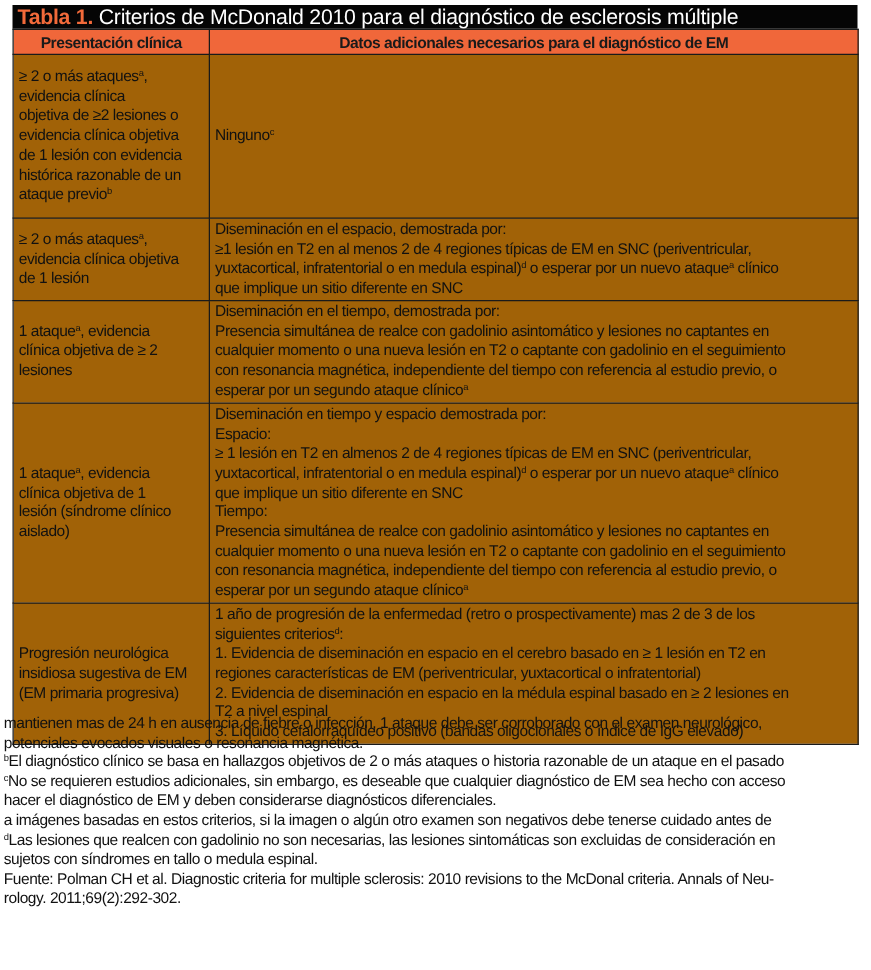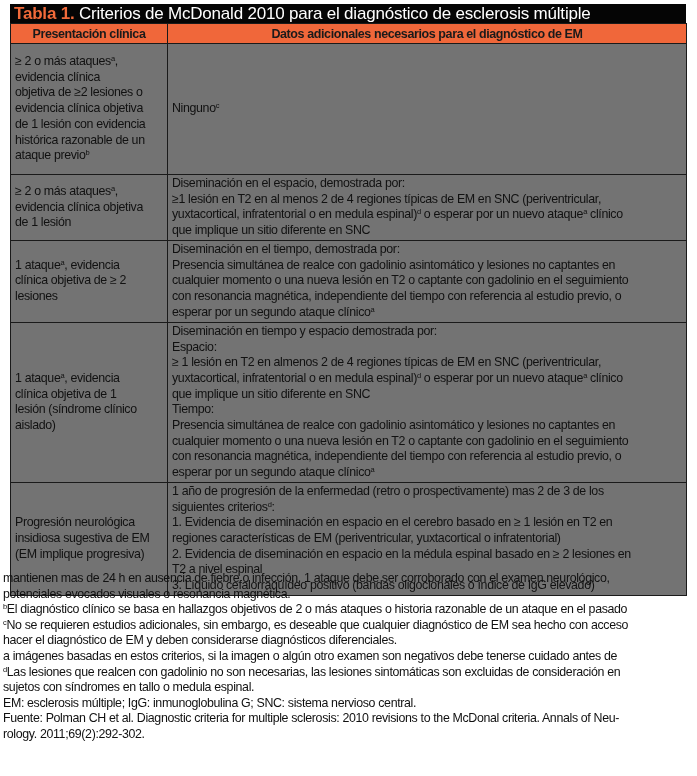--- a/index.html
+++ b/index.html
@@ -19,21 +19,21 @@
     }
     table.crit col.c1 { width: 157px; }
     table.crit col.c2 { width: 519px; }
     table.crit th {
       background: #f0673a; color: #1a1a1a; font-weight: bold; height: 19px; padding: 0;
       border: 1px solid #1a1a1a; font-size: 12.5px; line-height: 18px; text-align: center;
       letter-spacing: -0.4px;
       margin-left: 44px;
     }
     table.crit td {
-      background: #737373; border: 1px solid #1a1a1a; vertical-align: middle;
+      background: #a16207; border: 1px solid #1a1a1a; vertical-align: middle;
       padding: 1px 4px 1px 4px; letter-spacing: -0.35px;
     }
     table.crit td.pres { padding-right: 2px; }
     .line { display: block; white-space: nowrap; }
     sup { font-size: 7.5px; line-height: 0; vertical-align: 4px; }
     .notes {
       position: absolute; left: 3px; top: 571px; width: 690px;
       font-size: 12.4px; line-height: 15.6px; letter-spacing: -0.35px;
     }
     .notes .line { white-space: nowrap; }
@@ -114,21 +114,21 @@
             <span class="line">Presencia simultánea de realce con gadolinio asintomático y lesiones no captantes en</span>
             <span class="line">cualquier momento o una nueva lesión en T2 o captante con gadolinio en el seguimiento</span>
             <span class="line">con resonancia magnética, independiente del tiempo con referencia al estudio previo, o</span>
             <span class="line">esperar por un segundo ataque clínico<sup>a</sup></span>
           </td>
       </tr>
       <tr style="height:109px">
         <td class="pres">
             <span class="line">Progresión neurológica</span>
             <span class="line">insidiosa sugestiva de EM</span>
-            <span class="line">(EM implique progresiva)</span>
+            <span class="line">(EM primaria progresiva)</span>
           </td>
         <td>
             <span class="line">1 año de progresión de la enfermedad (retro o prospectivamente) mas 2 de 3 de los</span>
             <span class="line">siguientes criterios<sup>d</sup>:</span>
             <span class="line">1. Evidencia de diseminación en espacio en el cerebro basado en ≥ 1 lesión en T2 en</span>
             <span class="line">regiones características de EM (periventricular, yuxtacortical o infratentorial)</span>
             <span class="line">2. Evidencia de diseminación en espacio en la médula espinal basado en ≥ 2 lesiones en</span>
             <span class="line">T2 a nivel espinal</span>
             <span class="line">3. Líquido cefalorraquídeo positivo (bandas oligoclonales o índice de IgG elevado)</span>
           </td>
@@ -138,17 +138,16 @@
 
   <div class="notes">
       <span class="line">mantienen mas de 24 h en ausencia de fiebre o infección, 1 ataque debe ser corroborado con el examen neurológico,</span>
       <span class="line">potenciales evocados visuales o resonancia magnética.</span>
       <span class="line"><sup>b</sup>El diagnóstico clínico se basa en hallazgos objetivos de 2 o más ataques o historia razonable de un ataque en el pasado</span>
       <span class="line"><sup>c</sup>No se requieren estudios adicionales, sin embargo, es deseable que cualquier diagnóstico de EM sea hecho con acceso</span>
       <span class="line">hacer el diagnóstico de EM y deben considerarse diagnósticos diferenciales.</span>
       <span class="line">a imágenes basadas en estos criterios, si la imagen o algún otro examen son negativos debe tenerse cuidado antes de</span>
       <span class="line"><sup>d</sup>Las lesiones que realcen con gadolinio no son necesarias, las lesiones sintomáticas son excluidas de consideración en</span>
       <span class="line">sujetos con síndromes en tallo o medula espinal.</span>
-      <span class="line">EM: esclerosis múltiple; IgG: inmunoglobulina G; SNC: sistema nervioso central.</span>
       <span class="line">Fuente: Polman CH et al. Diagnostic criteria for multiple sclerosis: 2010 revisions to the McDonal criteria. Annals of Neu-</span>
       <span class="line">rology. 2011;69(2):292-302.</span>
     </div>
 </div>
 
 </body></html>

